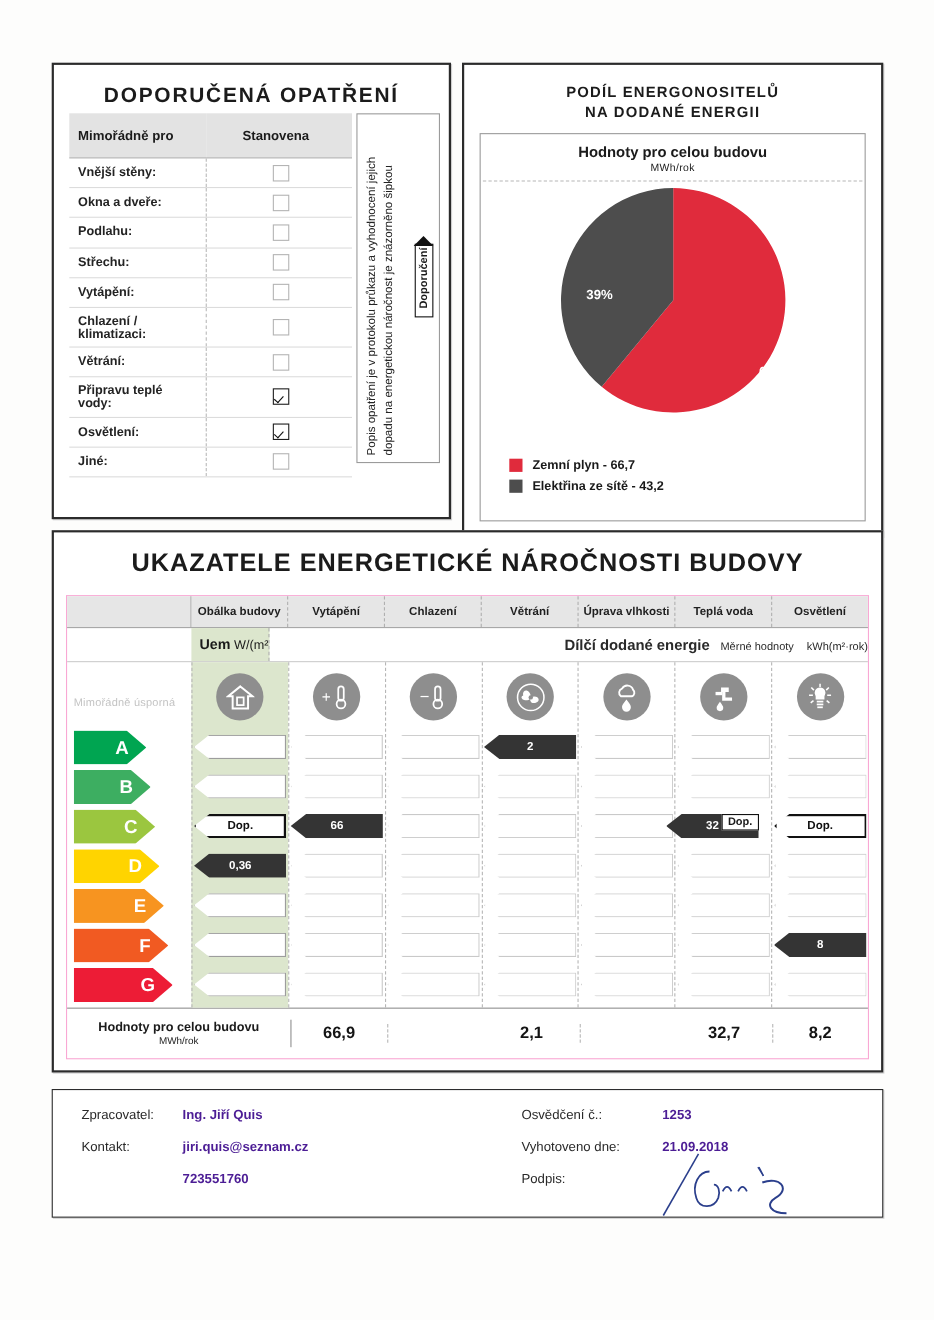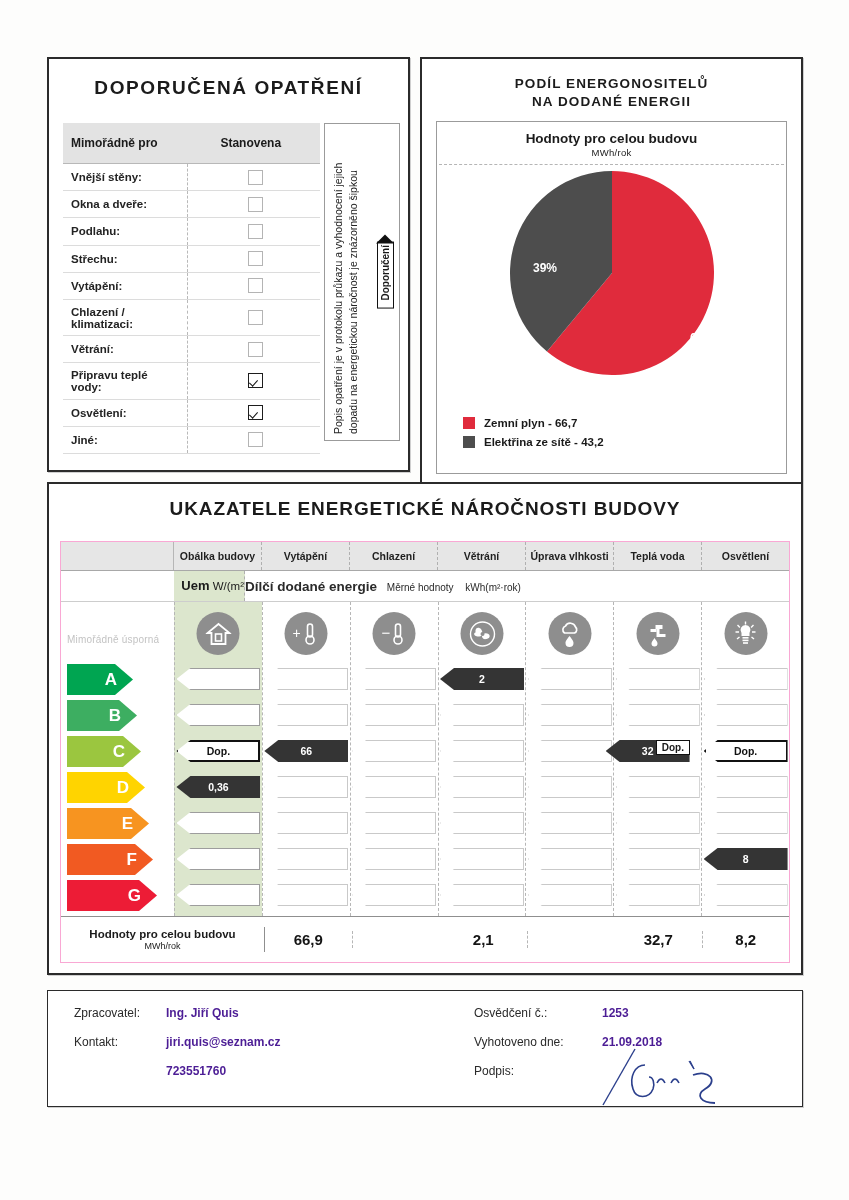--- a/index.html
+++ b/index.html
@@ -23,21 +23,21 @@
   }
   .panel-title{
     text-align:center;
     font-weight:bold;
     letter-spacing:1.2px;
     color:#1b1b1b;
   }
 
   
   #panel-measures{left:47px;top:57px;width:363px;height:415px;}
-  #measures-title{font-size:19px;margin-top:18px;margin-bottom:24px;letter-spacing:1.6px;}
+  #measures-title{font-size:19px;margin-top:18px;margin-bottom:4px;letter-spacing:1.6px;}
   .measures-body{display:flex;height:318px;padding:0 8px 0 14px;box-sizing:border-box;}
   .measures-table{flex:1;border-collapse:collapse;font-size:11.5px;}
   .measures-table th{
     background:#e3e3e3;
     font-size:12px;font-weight:bold;text-align:left;
     padding:13px 6px 13px 8px;
     border-bottom:1px solid #b8b8b8;
     color:#1b1b1b;
   }
   .measures-table th.col-set{text-align:center;padding-left:0;}
@@ -95,40 +95,40 @@
   .pie-canvas{position:absolute;left:50%;top:4px;transform:translateX(-50%);}
   .pie-lbl{position:absolute;color:#fff;font-weight:bold;font-size:12px;}
   #pie-lbl-gray{left:96px;top:96px;}
   #pie-lbl-red{left:253px;top:166px;}
   .legend{position:absolute;left:26px;bottom:18px;font-size:11.5px;font-weight:bold;}
   .legend-row{display:flex;align-items:center;margin-bottom:7px;}
   .legend-sw{width:12px;height:12px;margin-right:9px;display:inline-block;}
 
   
   #panel-indicators{left:47px;top:482px;width:756px;height:493px;}
-  #ind-title{font-size:19px;margin-top:14px;letter-spacing:.9px;}
+  #ind-title{font-size:23px;margin-top:14px;letter-spacing:.9px;}
   .ind-table{
     position:absolute;left:11px;right:11px;top:57px;bottom:10px;
     border:1px solid #f9a8d4;box-sizing:border-box;display:flex;flex-direction:column;
   }
   .ind-headrow{display:flex;background:#e6e6e6;border-bottom:1px solid #a8a8a8;height:28px;}
   .ind-head-blank{width:113px;border-right:1px solid #b6b6b6;box-sizing:border-box;}
   .ind-head-cell{
     flex:1;text-align:center;font-size:10.5px;font-weight:bold;color:#1f1f1f;
     line-height:28px;border-right:1px dashed #b0b0b0;box-sizing:border-box;
   }
   .ind-head-cell:last-child{border-right:none;}
   .ind-unitrow{display:flex;height:30px;border-bottom:1px solid #cdcdcd;align-items:center;}
   .ind-unit-blank{width:113px;box-sizing:border-box;}
   .ind-unit-uem{
     width:71px;text-align:right;font-size:11.5px;background:#dce6cd;
     border-right:1px dashed #b0b0b0;box-sizing:border-box;height:100%;line-height:30px;
   }
   .ind-unit-uem b{font-size:13px;}
-  .ind-unit-mid{flex:1;text-align:left;font-size:10px;color:#2a2a2a;}
+  .ind-unit-mid{flex:1;text-align:right;font-size:10px;color:#2a2a2a;}
   .ind-unit-mid .big{font-size:13.5px;font-weight:bold;margin-right:7px;}
   .ind-unit-mid .sm{margin-right:9px;}
 
   .ind-grid{flex:1;display:flex;position:relative;}
   .scale-col{width:113px;position:relative;box-sizing:border-box;}
   .scale-note{
     position:absolute;left:6px;font-size:10px;color:#c3c3c3;letter-spacing:.2px;
   }
   #scale-note-top{top:32px;}
   #scale-note-bottom{bottom:9px;}

